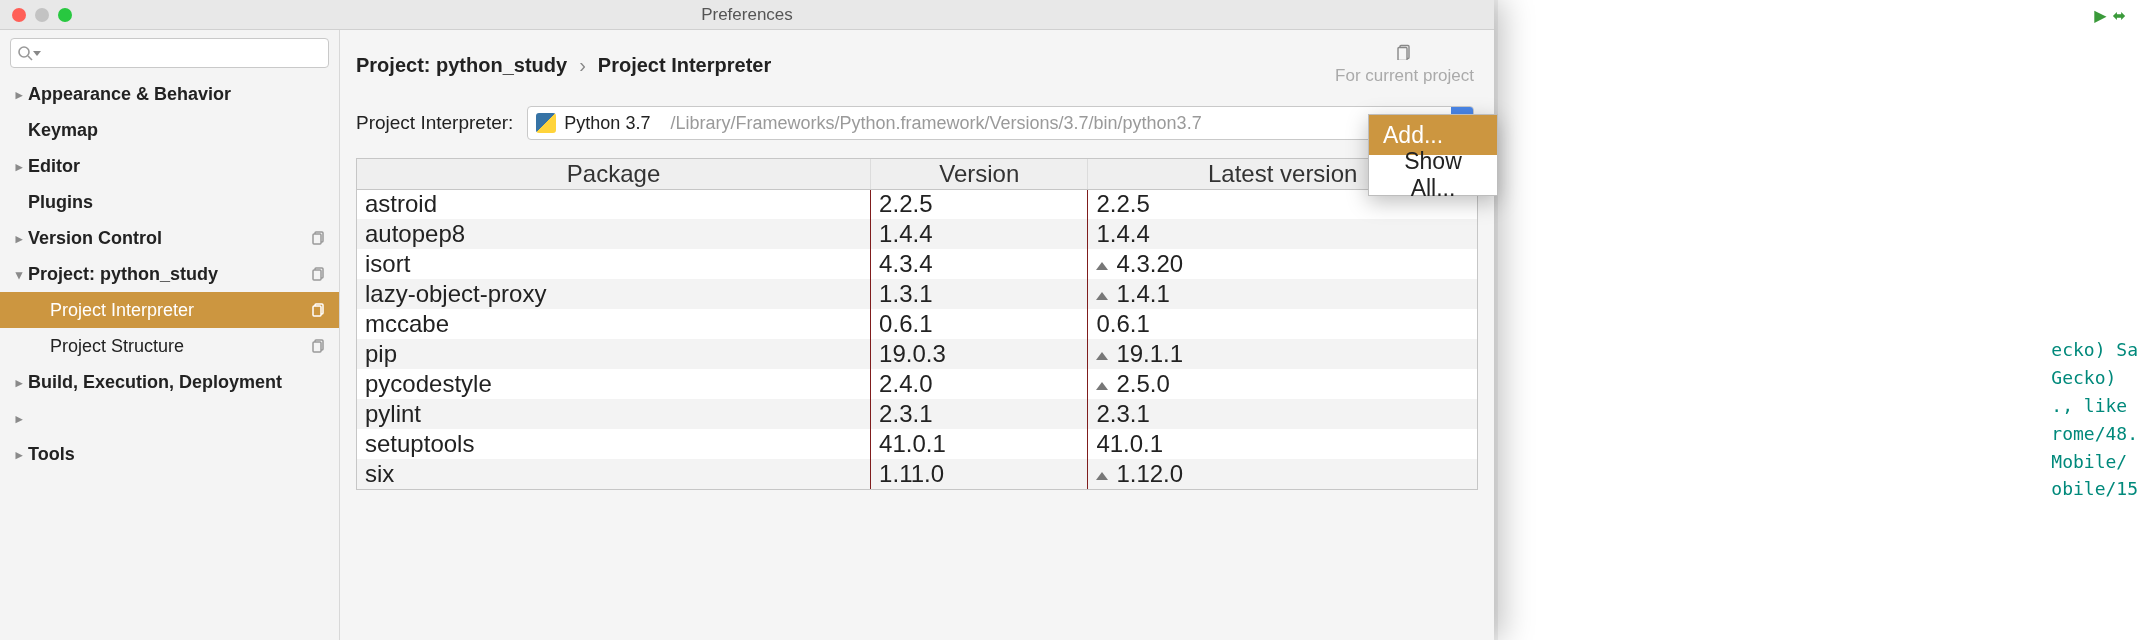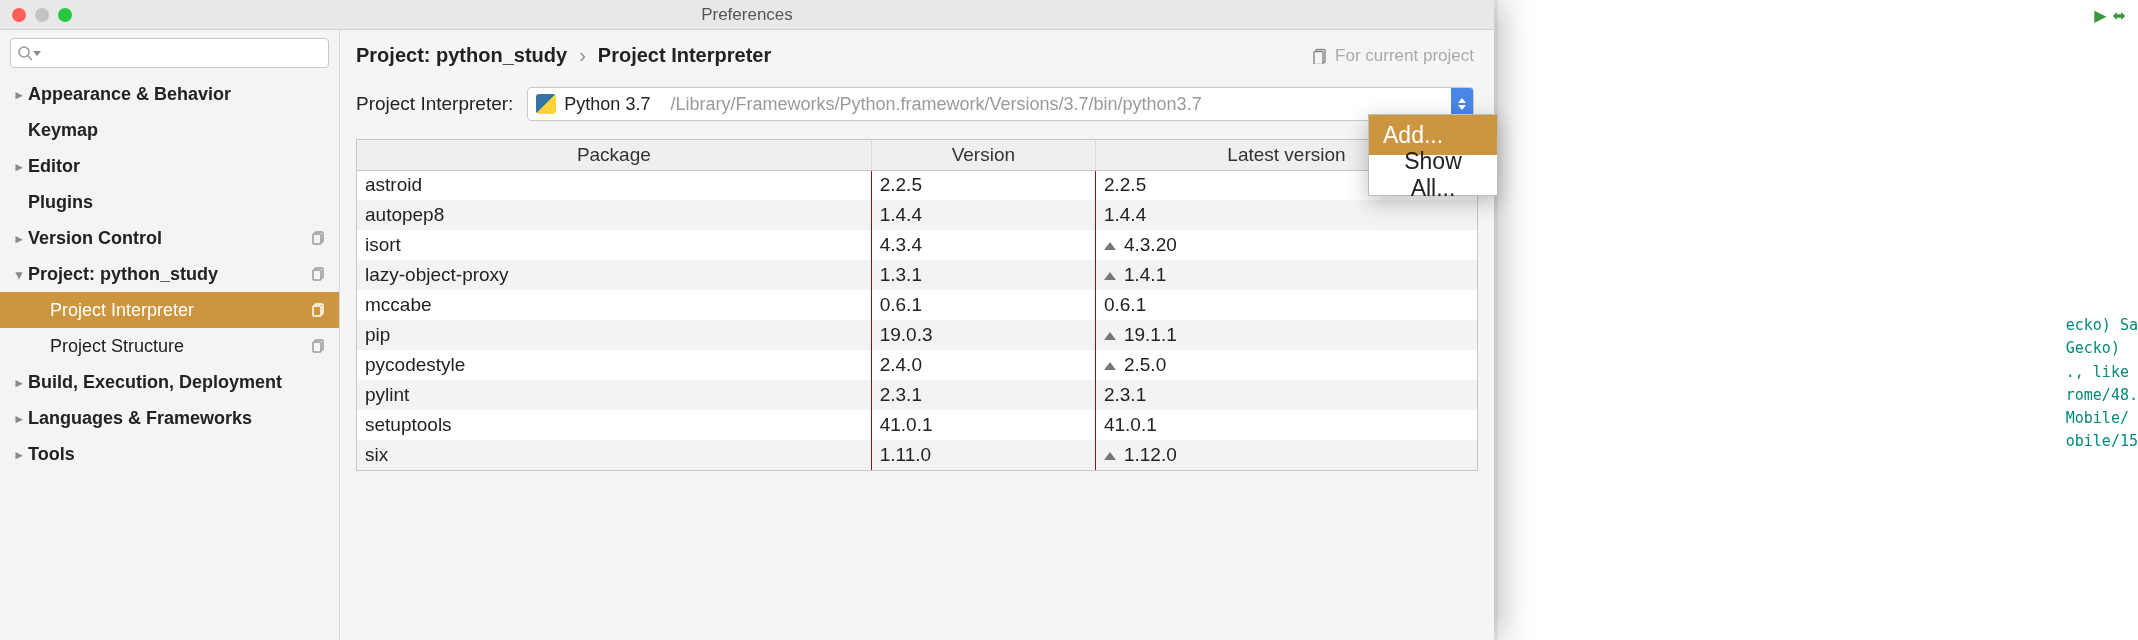--- a/index.html
+++ b/index.html
@@ -130,20 +130,21 @@
       align-items: center;
       gap: 12px;
     }
     .crumb .sep { color: #888; font-weight: 400; }
     .for-current {
       color: #aaa;
       font-size: 17px;
       display: flex;
       align-items: center;
       gap: 6px;
+      flex-direction: column;
     }
     .interp-row {
       display: flex;
       align-items: center;
       padding: 10px 20px 18px 16px;
       gap: 14px;
     }
     .interp-label { font-size: 19px; }
     .interp-select {
       flex: 1;
@@ -180,21 +181,21 @@
 
     
     .pkg-table-wrap {
       margin: 0 16px;
       border: 1px solid #c6c6c6;
       background: #fff;
     }
     .pkg-table {
       width: 100%;
       border-collapse: collapse;
-      font-size: 19px;
+      font-size: 24px;
     }
     .pkg-table thead th {
       background: #efefef;
       font-weight: 400;
       color: #333;
       text-align: center;
       height: 30px;
       border-bottom: 1px solid #c6c6c6;
       border-right: 1px solid #dcdcdc;
     }
@@ -254,23 +255,23 @@
       display: flex;
       justify-content: flex-end;
       align-items: center;
       gap: 6px;
       padding-right: 12px;
     }
     .bg-tool { color:#3a9a3a; font-size:16px; }
     .bg-code {
       position: absolute;
       right: 0;
-      top: 314px;
+      top: 336px;
       font-family: Menlo, monospace;
-      font-size: 15px;
+      font-size: 18px;
       line-height: 1.55;
       white-space: pre;
       color: #00897b;
     }
     .prefs-window {
       position: absolute;
       top: 0; left: 0;
       width: 1494px;
       height: 640px;
       background: #f2f2f2;
@@ -377,21 +378,20 @@
                 <rect x="2" y="4" width="8" height="10" rx="1" fill="#f4f4f4" class="copy-ico" stroke-width="1.5"></rect>
               </svg>
             </span>
           </div>
           <div class="tree-item bold">
             <span class="disclose">▸</span>
             <span class="tlabel">Build, Execution, Deployment</span>
           </div>
           <div class="tree-item bold">
             <span class="disclose">▸</span>
-            <span class="tlabel">Languages &amp; Frameworks</span>
           </div>
           <div class="tree-item bold">
             <span class="disclose">▸</span>
             <span class="tlabel">Tools</span>
           </div>
         </div>
     </div>
 
     <div class="content">
       <div class="crumb-row">

